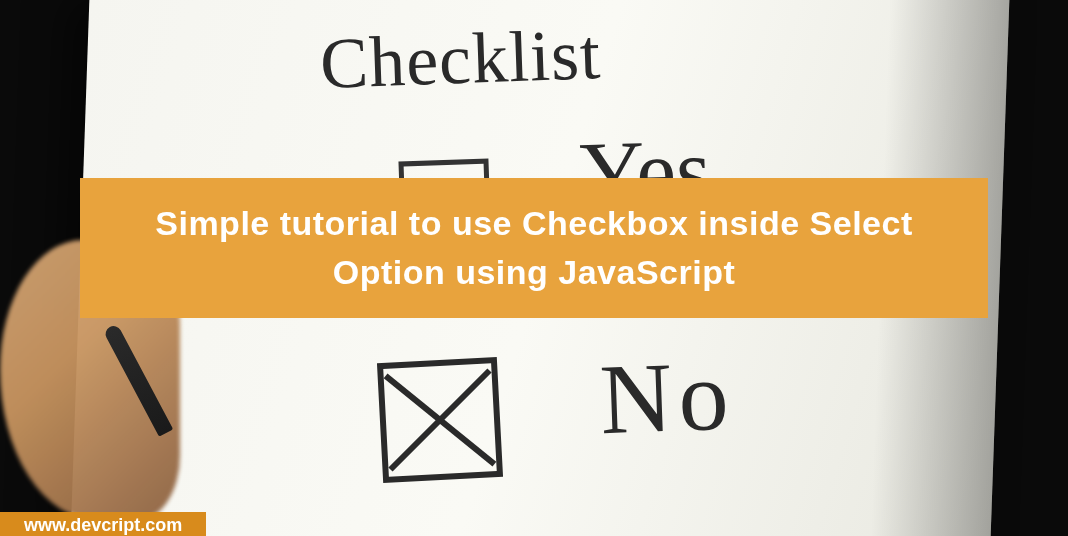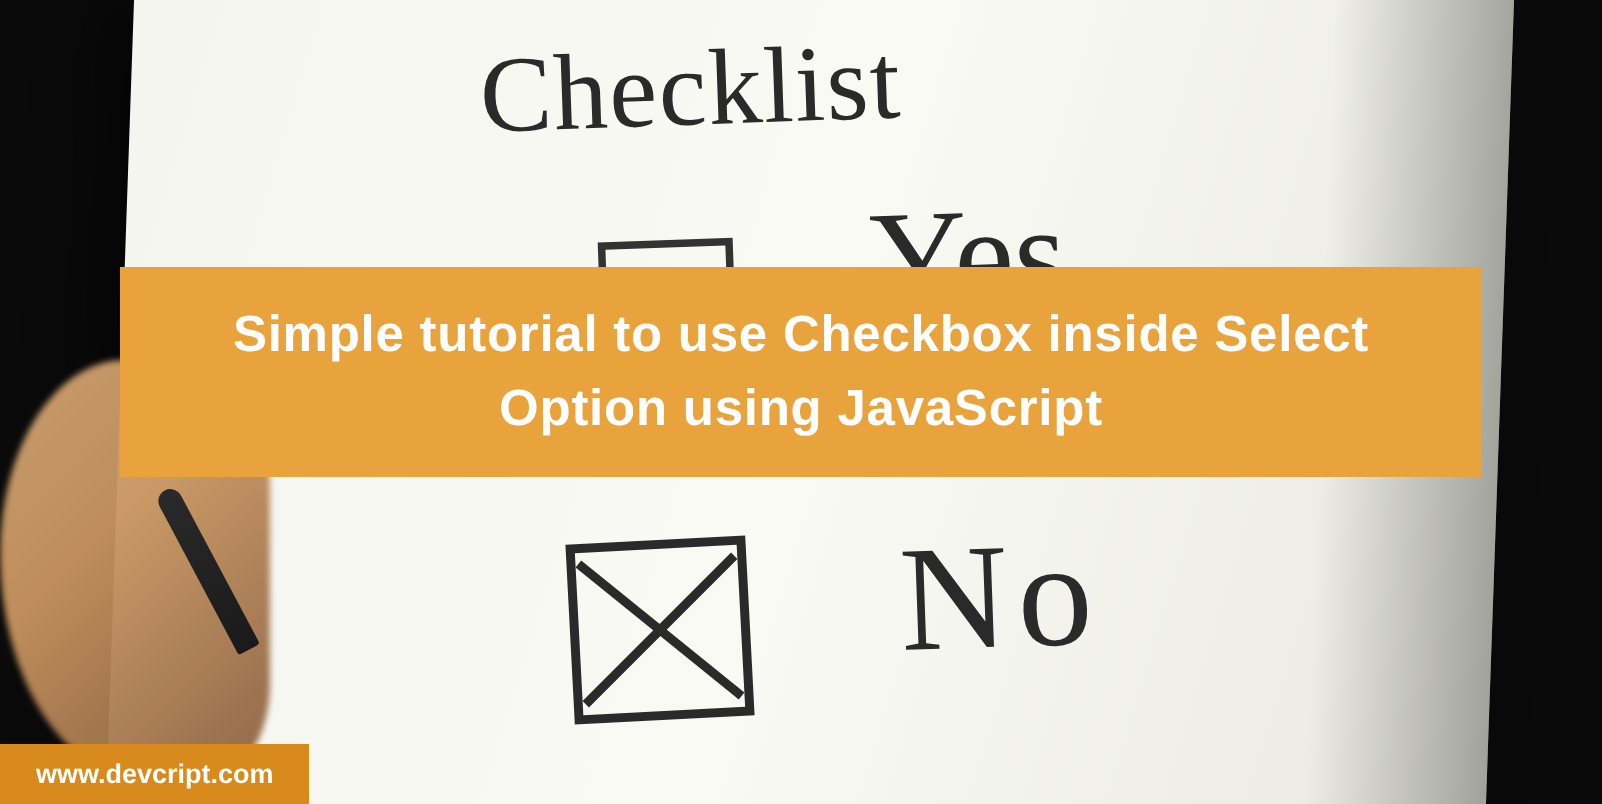--- a/index.html
+++ b/index.html
@@ -136,25 +136,25 @@
       font-size: 34px;
       font-weight: 700;
       text-align: center;
       line-height: 1.45;
       letter-spacing: 0.5px;
     }
     .url-banner {
       position: absolute;
       bottom: 0;
       left: 0;
-      height: 40px;
+      height: 24px;
       padding: 0 24px;
       background: #D88B1C;
       display: flex;
-      align-items: center;
+      align-items: flex-end;
       margin-top: 44px;
     }
     .url-text {
       color: #ffffff;
       font-size: 18px;
       font-weight: 700;
     }
   </style>
 </head>
 <body>

